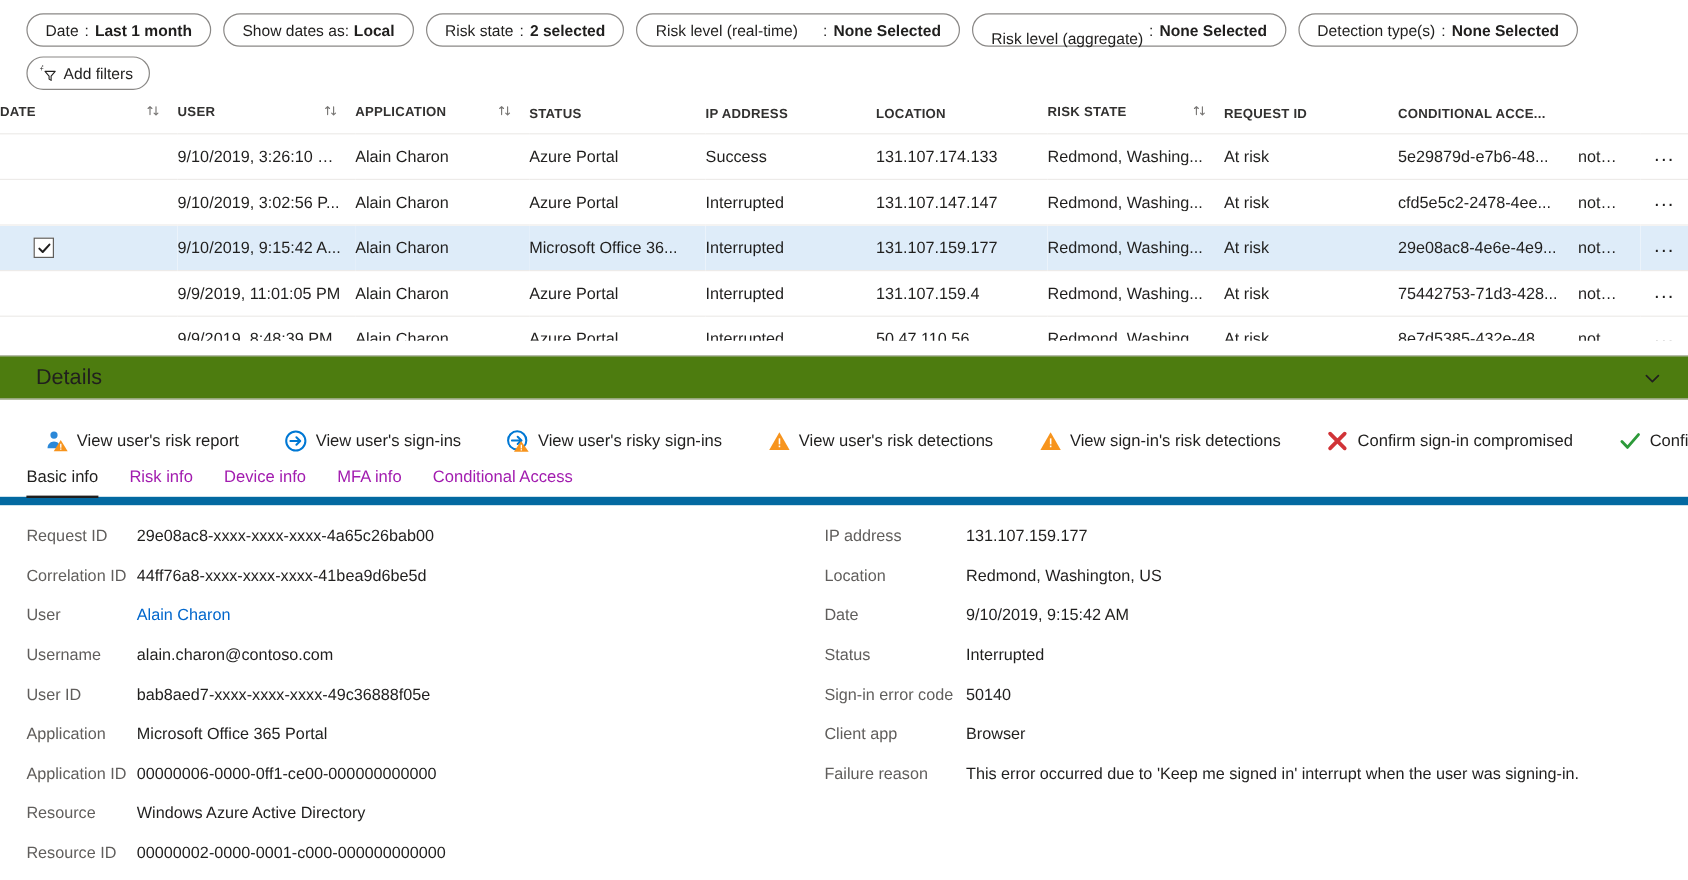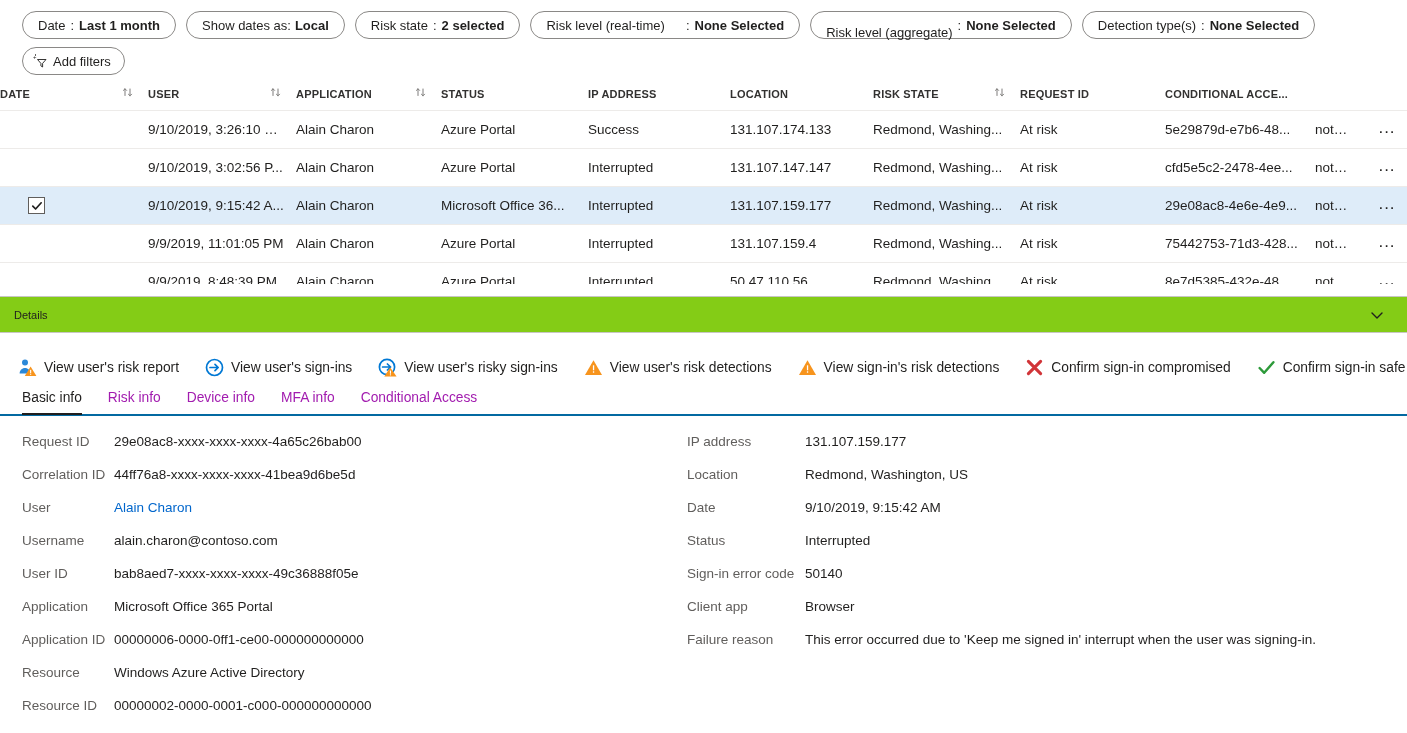--- a/index.html
+++ b/index.html
@@ -112,59 +112,59 @@
   .w-more { width: 52px; }
 
   .cell { padding-right: 12px; overflow: hidden; text-overflow: ellipsis; white-space: nowrap; }
 
   
   .details-bar {
     position: absolute;
     left: 0; right: 0;
     top: 296px;
     height: 37px;
-    background: #84cc16;
+    background: #4d7c0f;
     border-top: 1px solid #c8c6c4;
     border-bottom: 1px solid #c8c6c4;
     display: flex;
     align-items: center;
     justify-content: space-between;
-    padding: 0 14px 0 14px;
-    font-size: 11px;
+    padding: 0 14px 0 30px;
+    font-size: 18px;
     color: #201f1e;
   }
   .details-bar .chev { color: #201f1e; display: flex; align-items: center; padding: 4px 8px; cursor: pointer; }
 
   
   .details-panel { position: absolute; top: 335px; left: 0; right: 0; bottom: 0; background: #fff; }
 
   .actions {
     display: flex;
     align-items: flex-start;
-    padding: 23px 0 0 18px;
-    gap: 4px;
+    padding: 23px 0 0 38px;
+    gap: 16px;
     font-size: 13.8px;
     white-space: nowrap;
   }
   .action {
     display: inline-flex;
     align-items: center;
     color: #201f1e;
     cursor: pointer;
     margin-right: 22px;
   }
   .action .ico { width: 19px; height: 19px; margin-right: 7px; display: inline-flex; align-items: center; justify-content: center; flex: 0 0 auto; }
   .action .ico svg { display: block; }
 
   
   .tabs {
     display: flex;
     align-items: flex-end;
     padding: 9px 0 0 22px;
-    border-bottom: 2px solid #0369a1;
+    border-bottom: 7px solid #0369a1;
     margin-right: 0;
     font-size: 13.8px;
   }
   .tab {
     padding: 4px 0 9px 0;
     margin-right: 26px;
     color: #a21caf;
     cursor: pointer;
     position: relative;
   }

